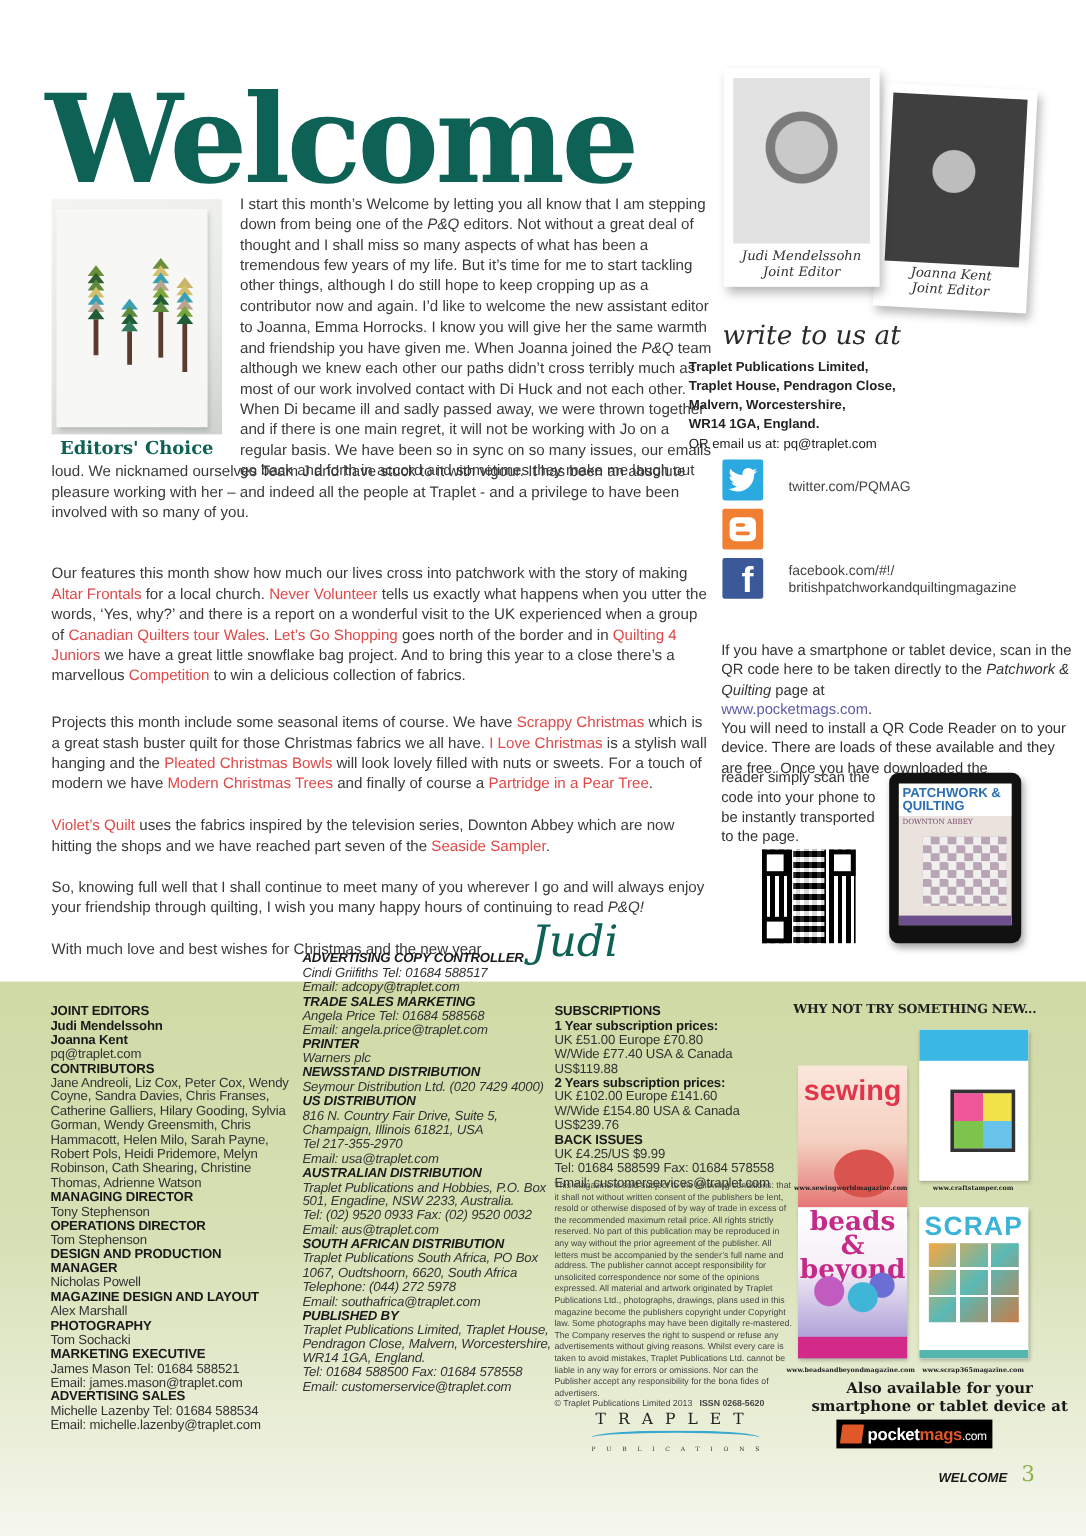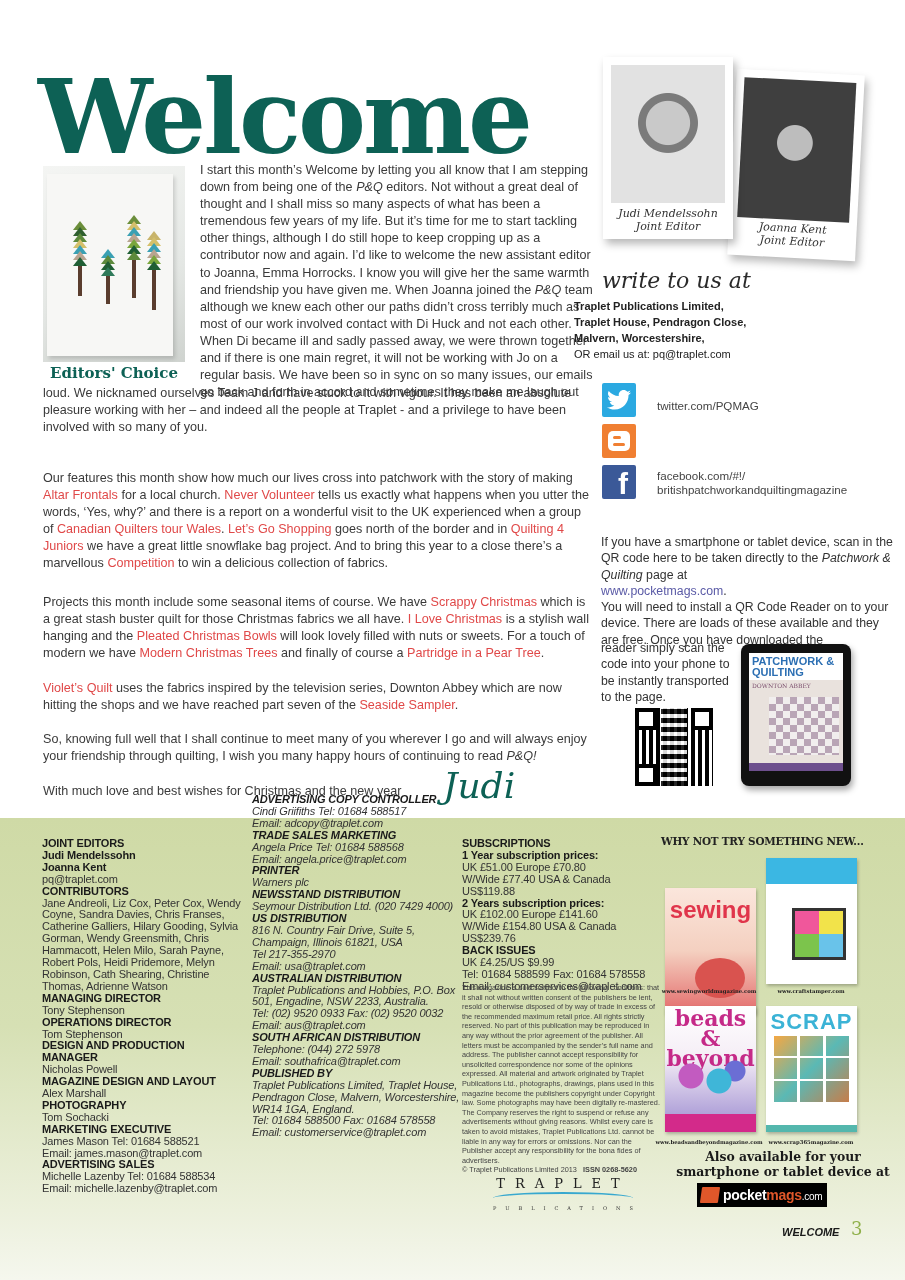--- a/index.html
+++ b/index.html
@@ -243,20 +243,21 @@
     <div>Joanna Kent</div>
     <div>Joint Editor</div>
   </div>
 </div>
 
 <div class="write-to">write to us at</div>
 <div class="address">
   <div>Traplet Publications Limited,</div>
   <div>Traplet House, Pendragon Close,</div>
   <div>Malvern, Worcestershire,</div>
+  <div>WR14 1GA, England.</div>
   <div class="email">OR email us at: pq@traplet.com</div>
 </div>
 
 <div class="social tw">
   <div class="icon">
     <svg width="24" height="20" viewBox="0 0 24 20">
         <path fill="#fff" d="M24 2.4c-.9.4-1.8.6-2.8.8 1-.6 1.8-1.6 2.2-2.7-1 .6-2 1-3.1 1.2C19.4.7 18.1 0 16.6 0c-2.7 0-4.9 2.2-4.9 4.9 0 .4 0 .8.1 1.1C7.7 5.8 4.1 3.9 1.7.9c-.4.7-.7 1.6-.7 2.5 0 1.7.9 3.2 2.2 4.1-.8 0-1.6-.2-2.2-.6v.1c0 2.4 1.7 4.4 3.9 4.8-.4.1-.8.2-1.3.2-.3 0-.6 0-.9-.1.6 2 2.4 3.4 4.6 3.4-1.7 1.3-3.8 2.1-6.1 2.1-.4 0-.8 0-1.2-.1C2.2 18.8 4.8 19.6 7.5 19.6c9.1 0 14-7.5 14-14v-.6c1-.7 1.8-1.6 2.5-2.6z"></path>
       </svg>
   </div>
   <div class="txt" style="margin-top:16px">twitter.com/PQMAG</div>
@@ -331,20 +332,21 @@
     <div>Seymour Distribution Ltd. (020 7429 4000)</div>
     <div class="h">US DISTRIBUTION</div>
     <div>816 N. Country Fair Drive, Suite 5, Champaign, Illinois 61821, USA</div>
     <div>Tel 217-355-2970</div>
     <div>Email: usa@traplet.com</div>
     <div class="h">AUSTRALIAN DISTRIBUTION</div>
     <div>Traplet Publications and Hobbies, P.O. Box 501, Engadine, NSW 2233, Australia.</div>
     <div>Tel: (02) 9520 0933  Fax: (02) 9520 0032</div>
     <div>Email: aus@traplet.com</div>
     <div class="h">SOUTH AFRICAN DISTRIBUTION</div>
+    <div>Traplet Publications South Africa, PO Box 1067, Oudtshoorn, 6620, South Africa</div>
     <div>Telephone: (044) 272 5978</div>
     <div>Email: southafrica@traplet.com</div>
     <div class="h">PUBLISHED BY</div>
     <div>Traplet Publications Limited, Traplet House, Pendragon Close, Malvern, Worcestershire, WR14 1GA, England.</div>
     <div>Tel: 01684 588500  Fax: 01684 578558</div>
     <div>Email: customerservice@traplet.com</div>
   </div>
 <div class="col col3">
     <div class="h">SUBSCRIPTIONS</div>
     <div class="h">1 Year subscription prices:</div>

